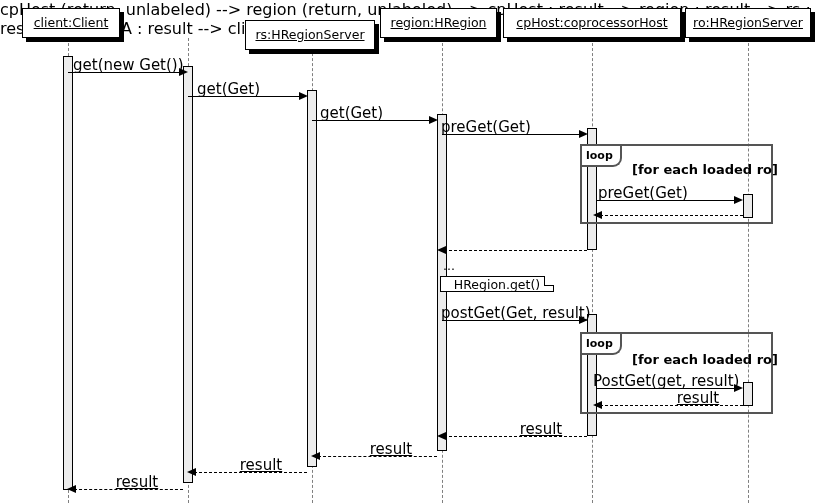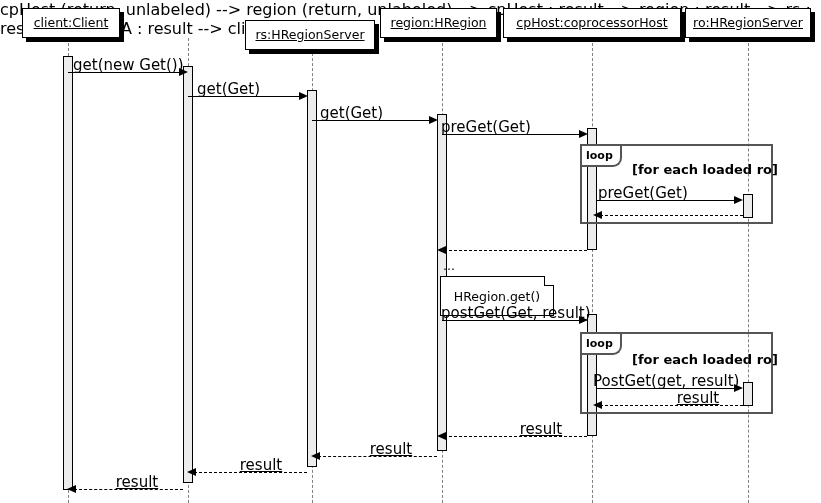--- a/index.html
+++ b/index.html
@@ -239,21 +239,21 @@
   <div class="arrowhead left" style="left:593px; top:210.5px;"></div>
 
    region (return, unlabeled) --&gt;
   <div class="msg-line dashed" style="left:444px; top:250px; width:143px;"></div>
   <div class="arrowhead left" style="left:437px; top:245.5px;"></div>
 
   
   <div class="ellipsis" style="left:443px; top:260px;">...</div>
 
   
-  <div class="note" style="left:440px; top:276px; width:114px; height:40px;">
+  <div class="note" style="left:440px; top:276px; width:114px; height:16px;">
     <span>HRegion.get()</span>
     <span class="fold"></span>
   </div>
 
   
   <div class="msg-line" style="left:442px; top:320px; width:137px;"></div>
   <div class="arrowhead right" style="left:579px; top:315.5px;"></div>
   <div class="msg-label" style="left:441px; top:306px;">postGet(Get, result)</div>
 
   

